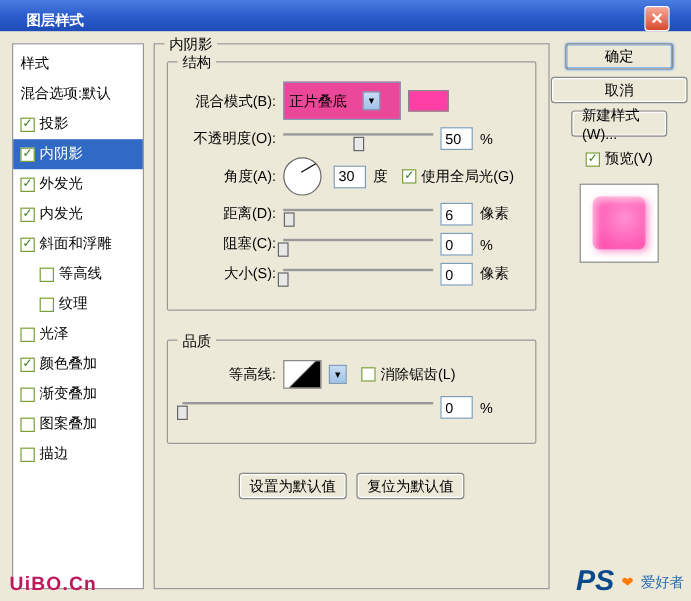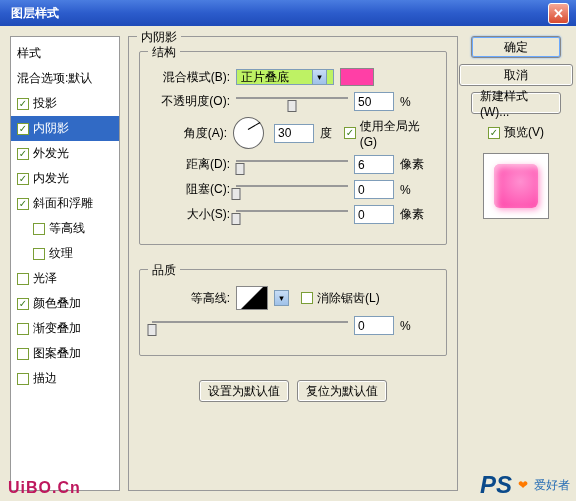--- a/index.html
+++ b/index.html
@@ -1,41 +1,41 @@
 <!DOCTYPE html>
 <html><head>
 <meta charset="utf-8">
 <style>
 *{box-sizing:border-box;margin:0;padding:0;font-family:"Microsoft YaHei","SimSun",sans-serif;font-size:12px}
 body{background:#ece9d8;width:576px;height:501px;overflow:hidden}
-.titlebar{height:26px;background:linear-gradient(to bottom,#4a7de0 0%,#2c5ccc 50%,#1e4bb8 100%);display:flex;align-items:center;padding:0 7px;color:#fff;justify-content:space-between}
+.titlebar{height:26px;background:linear-gradient(to bottom,#4a7de0 0%,#2c5ccc 50%,#1e4bb8 100%);display:flex;align-items:flex-end;padding:0 18px;color:#fff;justify-content:space-between}
 .titlebar span{padding-left:4px;font-weight:bold}
 .closebtn{width:21px;height:21px;background:linear-gradient(to bottom,#f5a897,#d94a2e);border:1px solid #fff;border-radius:3px;display:flex;align-items:center;justify-content:center;color:#fff;font-weight:bold;font-size:13px}
 .content{display:flex;padding:10px;gap:8px;height:475px}
 .left{width:110px;border:1px solid #999;background:#fff;padding:4px 0}
 .left-item{padding:4px 6px;display:flex;align-items:center;gap:4px;cursor:default}
 .left-item.header{font-weight:normal}
 .left-item.selected{background:#316ac5;color:#fff}
 .left-item.indent{padding-left:22px}
 .chk{width:12px;height:12px;border:1px solid #7a9e36;background:#fff;display:inline-flex;align-items:center;justify-content:center;font-size:10px;color:#3a7a1a;line-height:1}
 .chk.unchecked{color:transparent}
 .center{flex:1;position:relative}
 .fieldset{border:1px solid #999;border-radius:2px;padding:10px 12px 14px;margin-bottom:24px;position:relative}
 .fieldset>.legend{position:absolute;top:-8px;left:8px;background:#ece9d8;padding:0 4px}
 .field-outer{border:1px solid #999;padding:14px 10px 10px;height:100%;position:relative}
 .field-outer>.legend{position:absolute;top:-8px;left:8px;background:#ece9d8;padding:0 4px}
 .row{display:flex;align-items:center;margin:6px 0;gap:6px}
 .lbl{width:78px;text-align:right}
-.select{width:98px;height:16px;border:1px solid #7f9db9;background:#bef264;display:flex;align-items:center;justify-content:space-between;padding:0 6px 0 4px}
+.select{width:98px;height:32px;border:1px solid #7f9db9;background:#ec4899;display:flex;align-items:center;justify-content:space-between;padding:0 16px 0 4px}
 .select-arrow{width:15px;height:16px;background:linear-gradient(#c8ddf5,#9fc1e8);border:1px solid #7f9db9;display:flex;align-items:center;justify-content:center;font-size:9px}
 .swatch{width:34px;height:18px;background:#ff3fa6;border:1px solid #888}
 .slider{flex:1;height:16px;position:relative;display:flex;align-items:center}
 .slider-track{height:2px;background:#999;width:100%;position:absolute;top:3px}
 .slider-thumb{width:9px;height:12px;background:#e8e8e8;border:1px solid #666;position:absolute;top:6px;transform:translateX(-50%)}
-.num{width:40px;height:19px;border:1px solid #7f9db9;background:#fff;padding:1px 3px;text-align:left}
+.num{width:27px;height:19px;border:1px solid #7f9db9;background:#fff;padding:1px 3px;text-align:left}
 .unit{width:34px}
 .anglewheel{width:32px;height:32px;border:1px solid #666;border-radius:50%;background:#fff;position:relative;margin-right:4px}
 .anglewheel::after{content:"";position:absolute;width:14px;height:1px;background:#000;top:11px;left:14px;transform-origin:left;transform:rotate(-30deg)}
 .chkrow{display:flex;align-items:center;gap:4px}
 .btn{min-width:78px;height:22px;border:1px solid #888;background:#ece9d8;border-radius:3px;padding:0 8px;display:inline-flex;align-items:center;justify-content:center;cursor:default;box-shadow:0 0 0 1px #fff inset}
 .btn.primary{box-shadow:0 0 0 1px #6aa9ff inset,0 0 2px #6aa9ff}
 .right{width:100px;display:flex;flex-direction:column;gap:6px;align-items:center}
 .preview{width:66px;height:66px;border:1px solid #888;background:#fff;display:flex;align-items:center;justify-content:center;margin-top:6px}
 .preview-inner{width:44px;height:44px;background:radial-gradient(circle at 60% 40%,#ff8fd0,#ff3fa6);border-radius:6px;box-shadow:inset 3px 3px 6px rgba(255,255,255,.6),2px 2px 6px rgba(255,63,166,.5)}
 .contour{width:32px;height:24px;border:1px solid #888;background:linear-gradient(135deg,#fff 0%,#fff 48%,#000 52%,#000 100%)}
@@ -203,21 +203,21 @@
       <div class="btnrow">
         <div class="btn">设置为默认值</div>
         <div class="btn">复位为默认值</div>
       </div>
     </div>
   </div>
 
   <div class="right">
     <div class="btn primary" style="width:90px">确定</div>
     <div class="btn" style="width:114px">取消</div>
-    <div class="btn" style="width:90px">新建样式(W)...</div>
+    <div class="btn" style="width:80px">新建样式(W)...</div>
     <div class="chkrow" style="margin-top:4px">
       <span class="chk">✓</span>
       <span>预览(V)</span>
     </div>
     <div class="preview">
       <div class="preview-inner"></div>
     </div>
   </div>
 
 </div>

